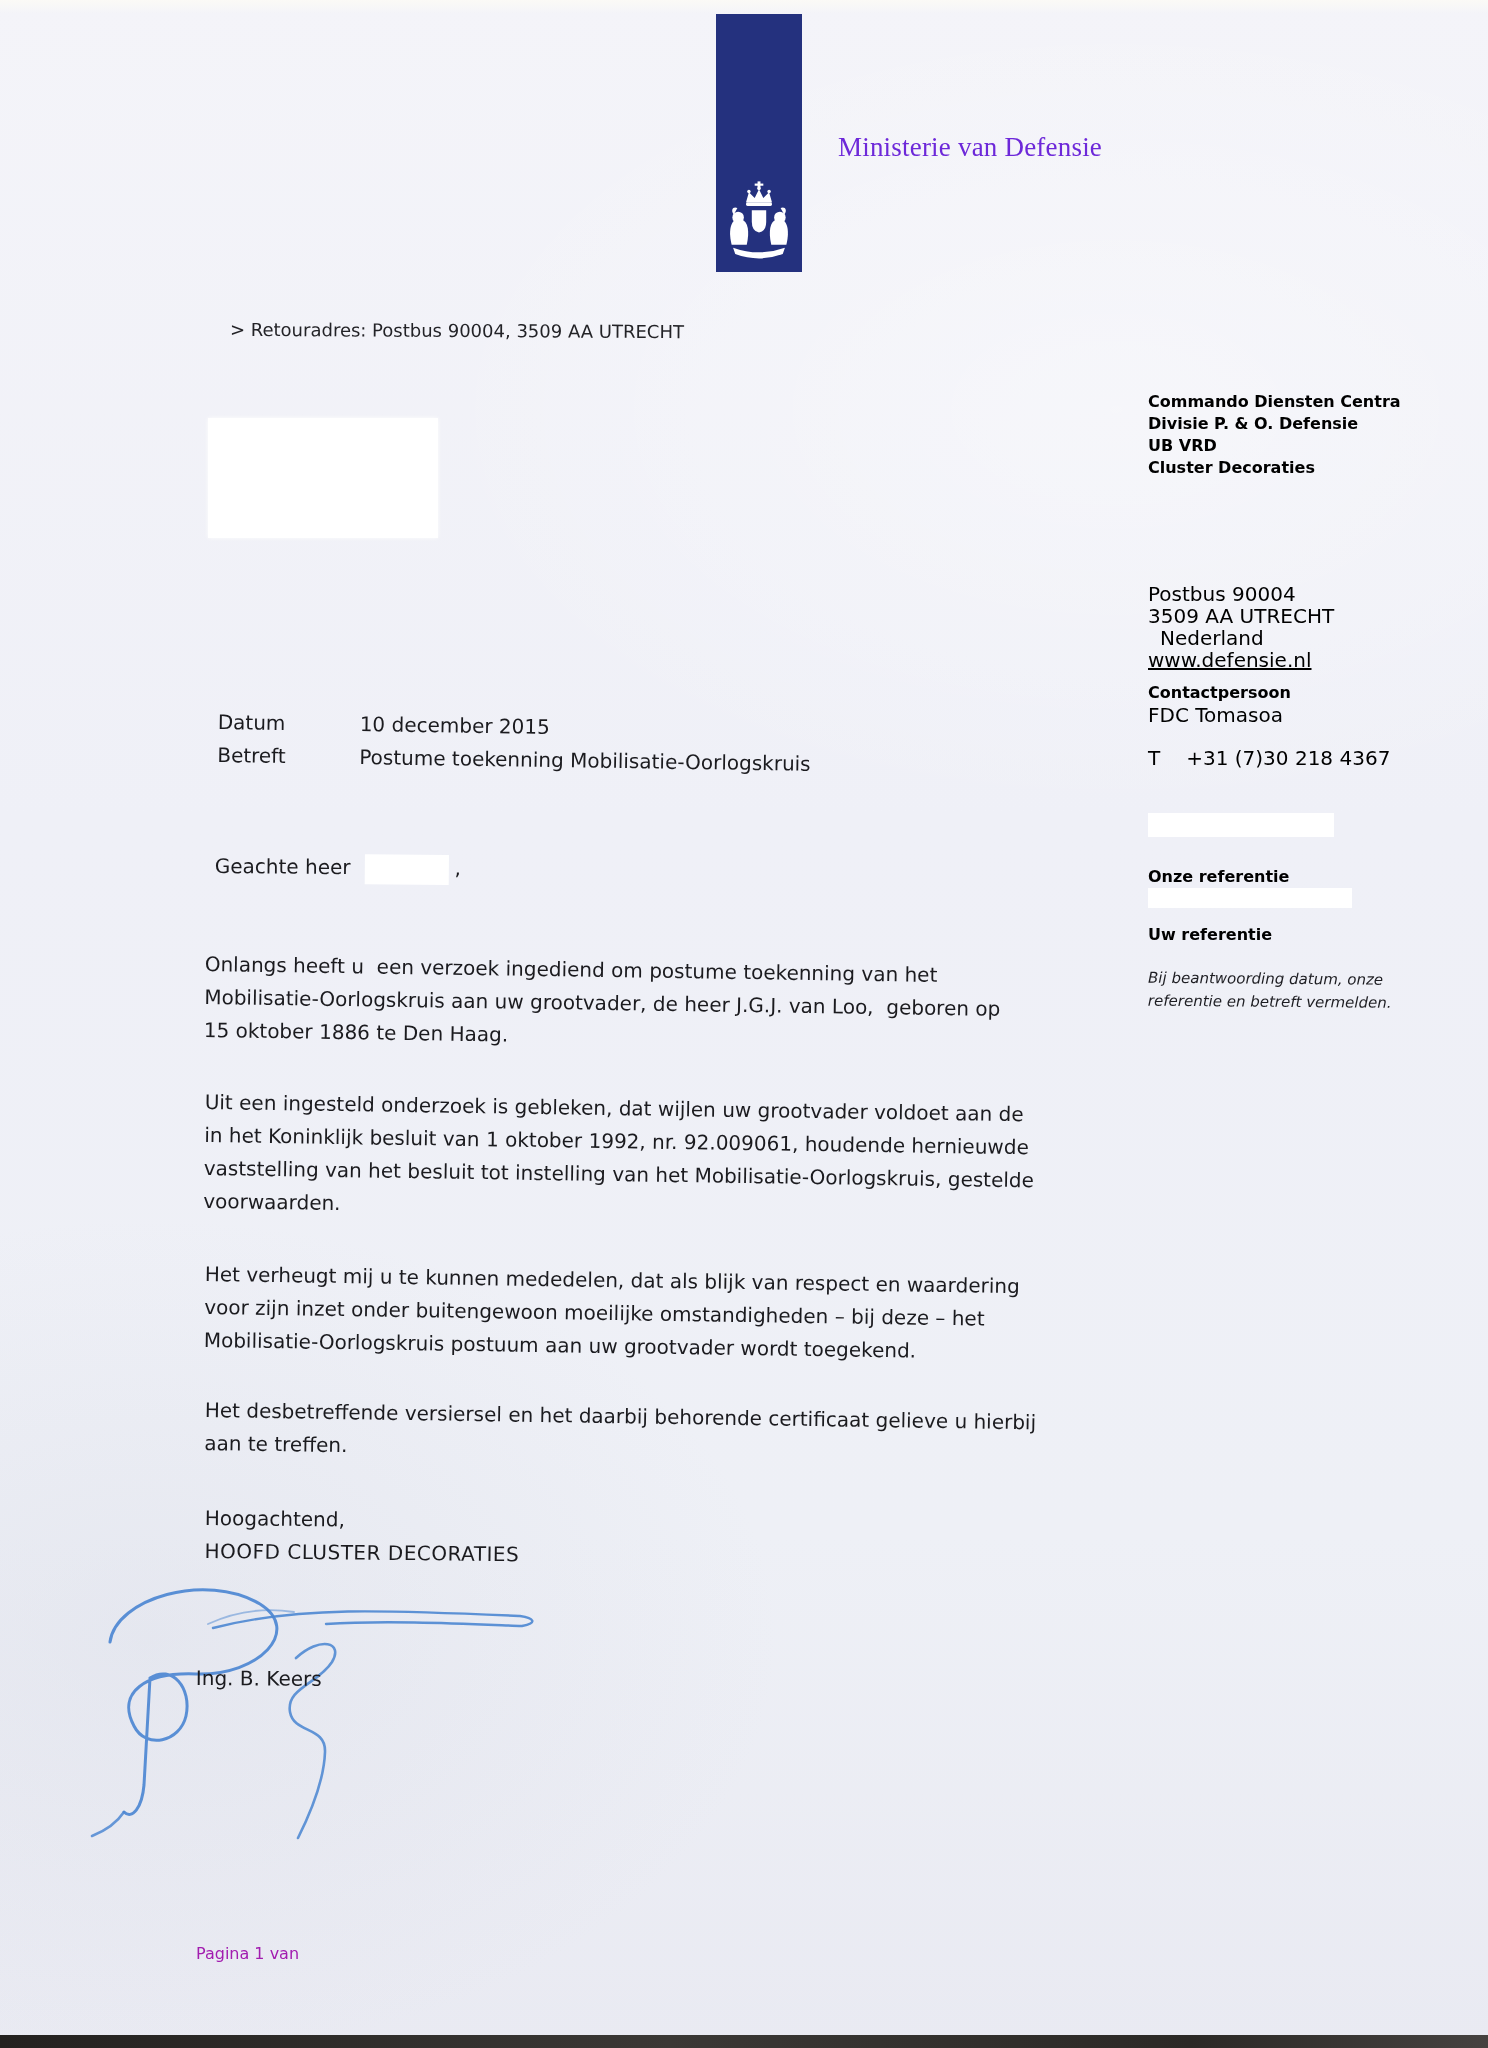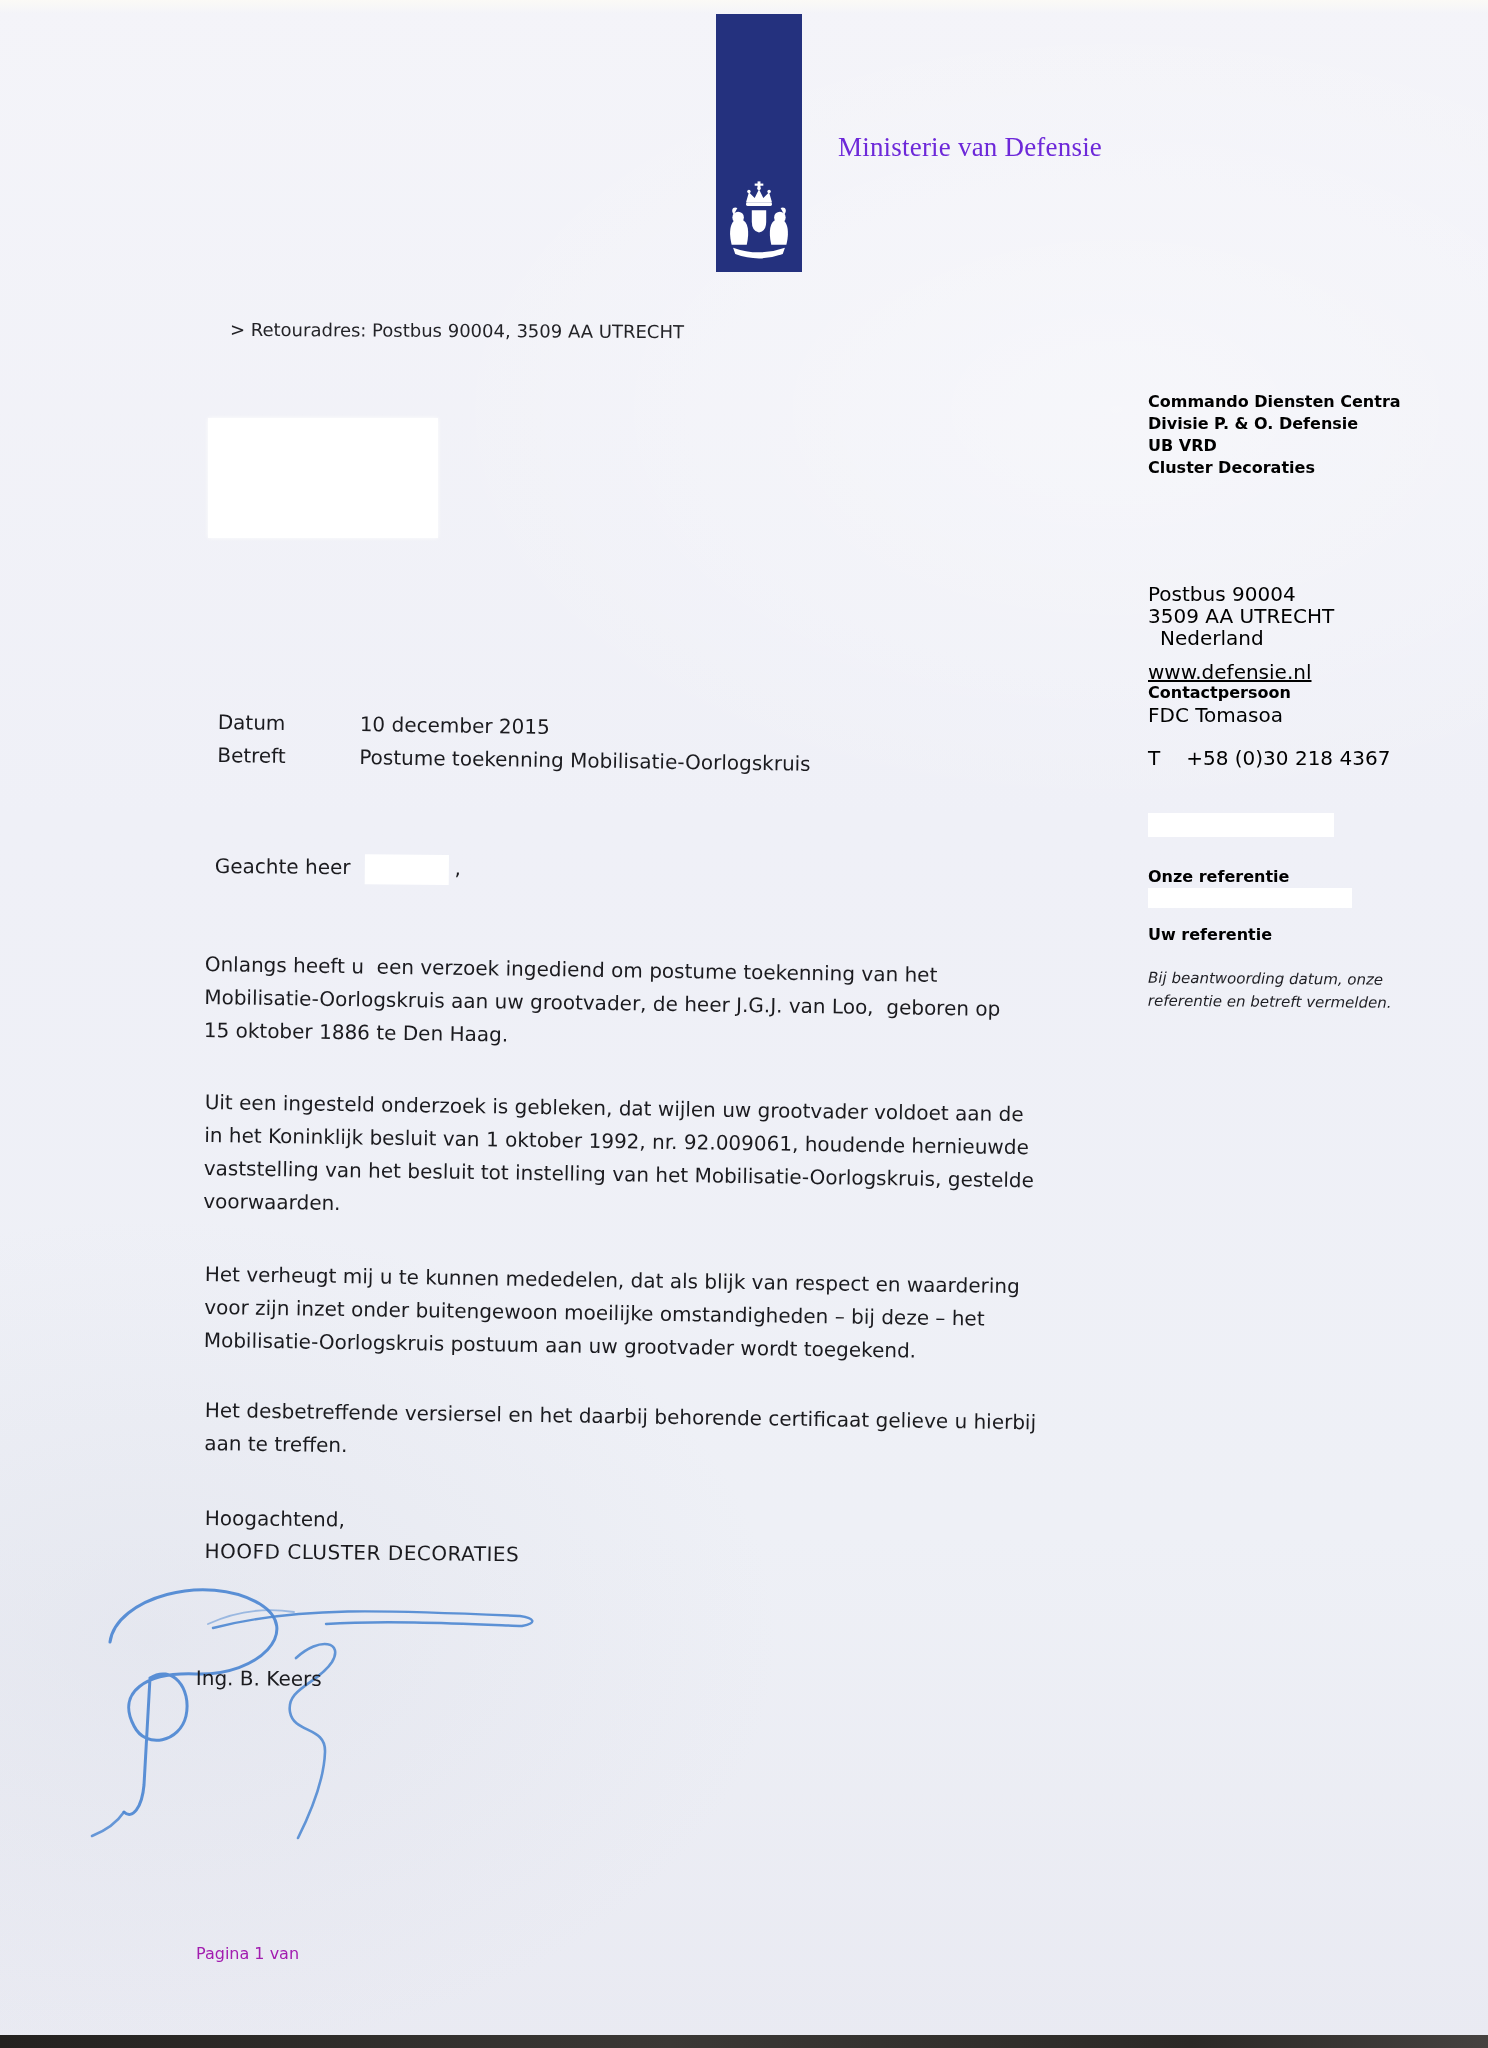--- a/index.html
+++ b/index.html
@@ -14,21 +14,21 @@
   .crest{position:absolute;left:723px;top:178px;width:72px;height:86px;}
   .wordmark{position:absolute;left:838px;top:132px;font-family:"Liberation Serif",serif;font-size:27px;color:#6d28d9;letter-spacing:.2px;}
   .retour{position:absolute;left:230px;top:320px;font-size:18px;color:#232327;transform:rotate(.3deg);}
   .redact{position:absolute;background:#ffffff;}
   .addr-box{left:208px;top:418px;width:230px;height:120px;box-shadow:0 0 4px rgba(255,255,255,.9);}
 
   
   .rc{position:absolute;left:1148px;color:#000000;}
   .rc-bold{font-weight:700;font-size:16px;line-height:22px;}
   .rc-reg{font-weight:400;font-size:20px;line-height:22px;}
-  .rc-link{text-decoration:underline;margin-top:12px;}
+  .rc-link{text-decoration:underline;}
   .rc-note{font-style:italic;font-size:15px;line-height:23px;width:300px;transform:rotate(.5deg);color:#1d1d22;}
   .phone-row{display:flex;gap:26px;}
 
   
   .blk{position:absolute;color:#1b1b1f;font-size:20px;line-height:33px;transform-origin:0 0;}
   .tilt{transform:rotate(.85deg);}
   .line{white-space:pre-wrap;}
   .meta-row{display:flex;}
   .meta-label{width:142px;}
   .sal{display:flex;align-items:flex-end;}
@@ -77,21 +77,21 @@
 <div class="rc rc-reg" style="top:583px;">Postbus 90004</div>
 <div class="rc rc-reg" style="top:605px;">3509 AA  UTRECHT</div>
 <div class="rc rc-reg" style="top:627px;margin-left:12px;">Nederland</div>
 <div class="rc rc-reg rc-link" style="top:649px;">www.defensie.nl</div>
 
 <div class="rc rc-bold" style="top:682px;">Contactpersoon</div>
 <div class="rc rc-reg" style="top:704px;">FDC Tomasoa</div>
 
 <div class="rc rc-reg phone-row" style="top:747px;">
   <span>T</span>
-  <span>+58 (0)30 218 4367</span>
+  <span>+31 (7)30 218 4367</span>
 </div>
 
 <div class="rc rc-reg" style="top:812px;">E-mail:</div>
 <div class="redact" style="left:1148px;top:813px;width:186px;height:24px;"></div>
 
 <div class="rc rc-bold" style="top:866px;">Onze referentie</div>
 <div class="redact" style="left:1148px;top:888px;width:204px;height:20px;"></div>
 
 <div class="rc rc-bold" style="top:924px;">Uw referentie</div>
 

